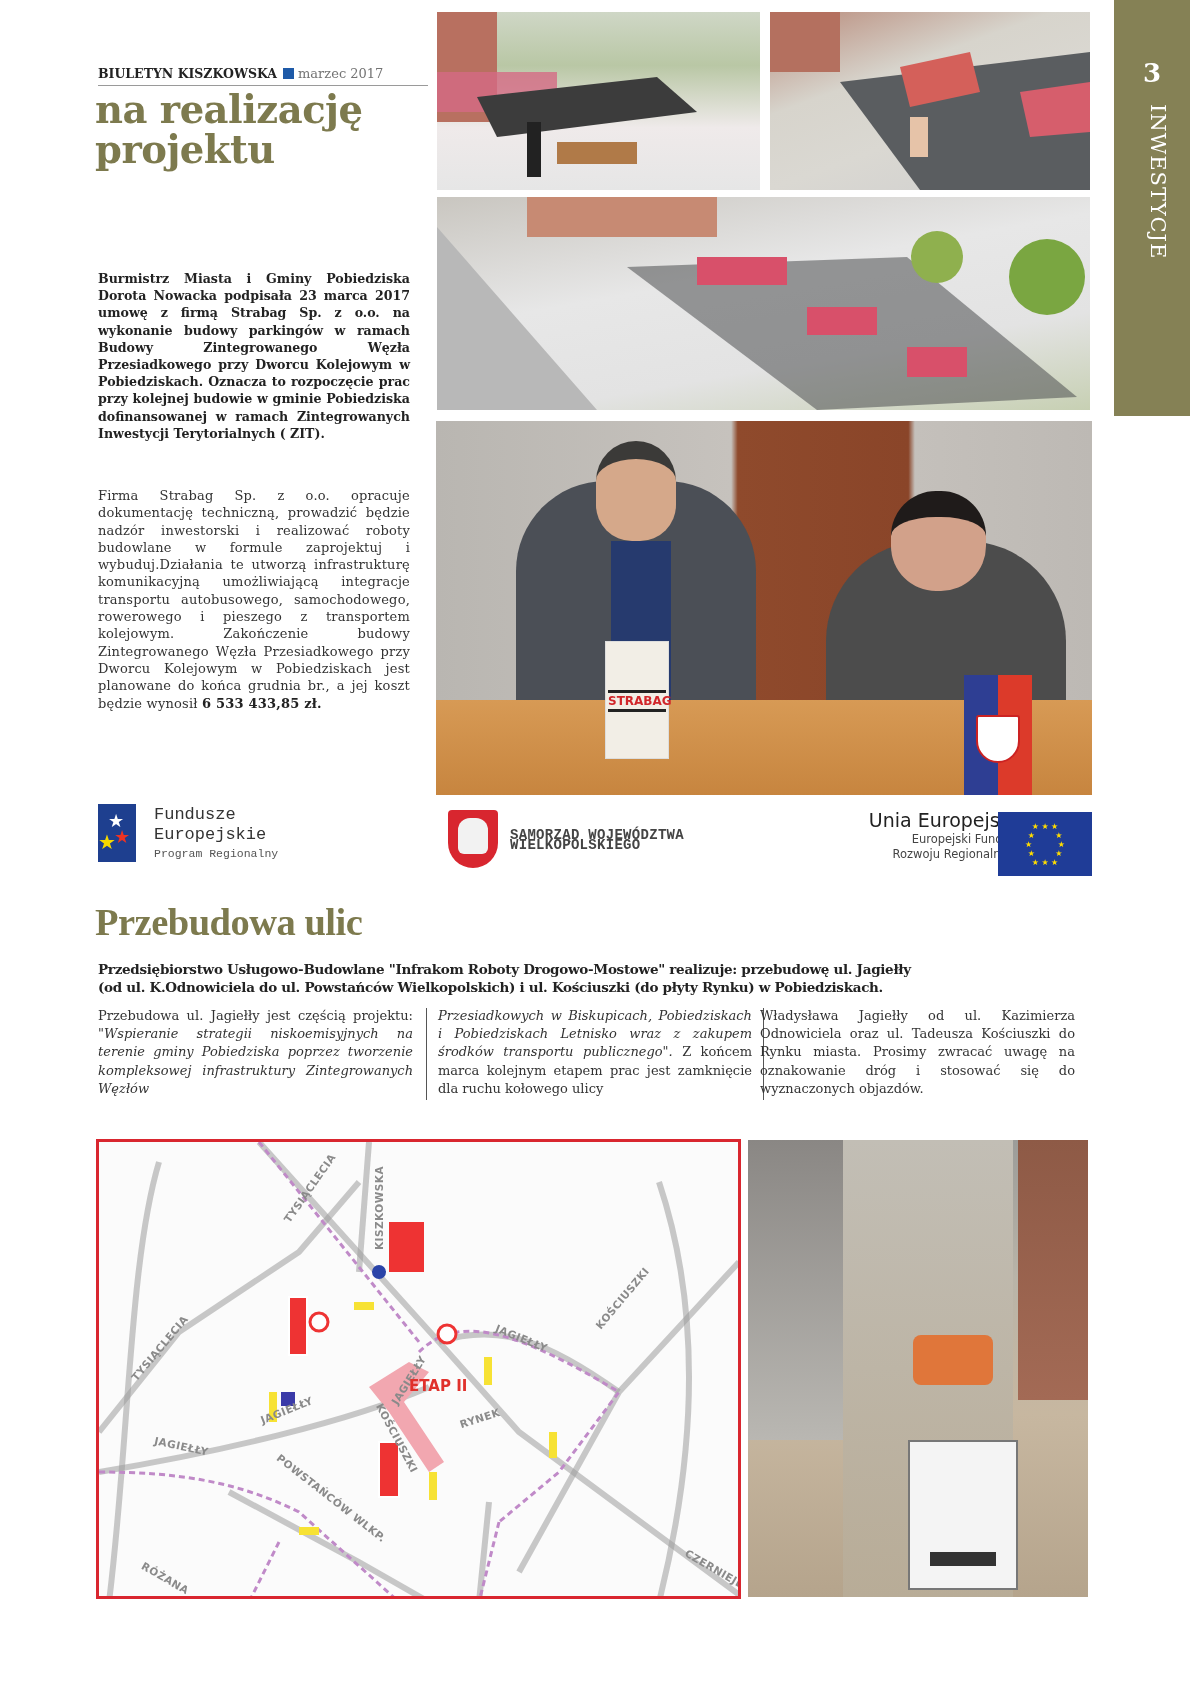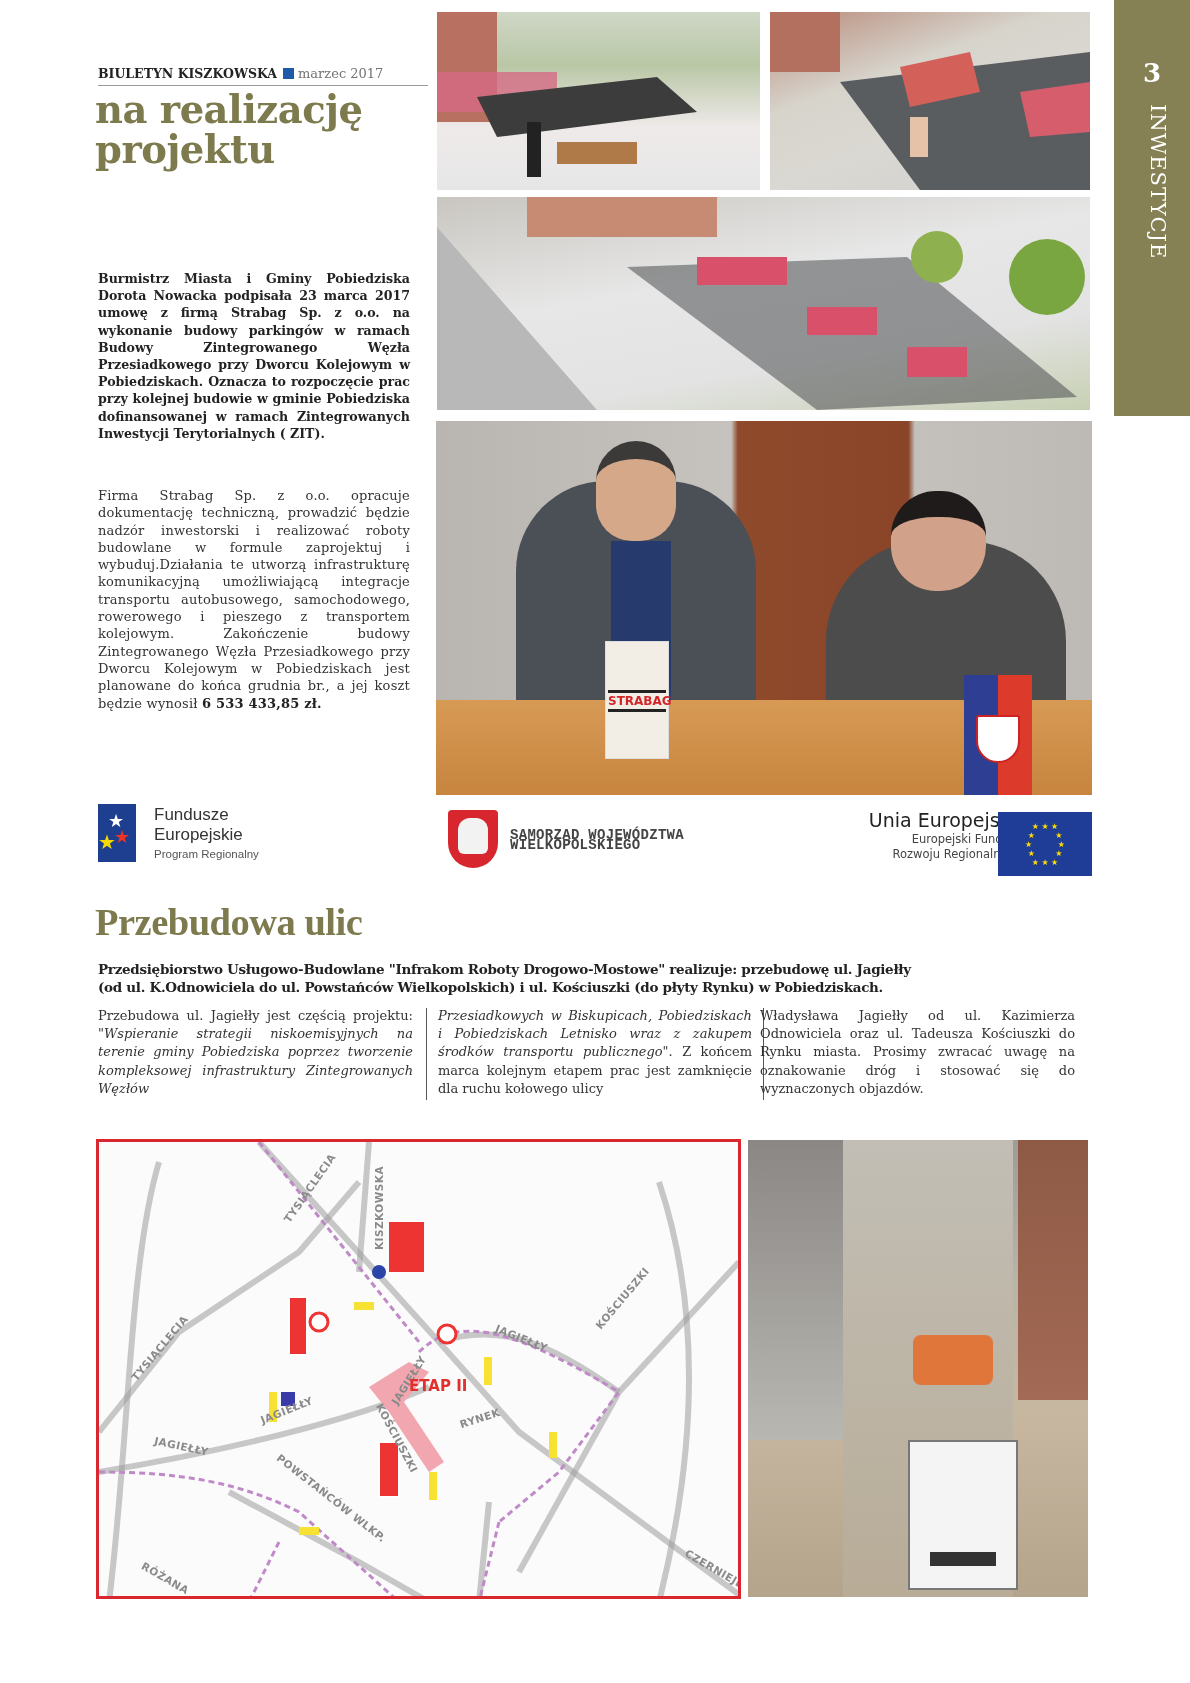--- a/index.html
+++ b/index.html
@@ -38,21 +38,21 @@
   #pennant-strabag span { position: absolute; left: 2px; top: 48px; right: 2px; font-family: "DejaVu Sans", sans-serif; font-weight: bold; font-size: 12px; color: #d1262a; border-top: 3px solid #222; border-bottom: 3px solid #222; text-align: center; padding: 1px 0; }
   #pennant-city { right: 60px; bottom: 0; width: 68px; height: 120px; background: linear-gradient(90deg, #2e3e93 50%, #dc3a2a 50%); }
   #pennant-city .crest { position: absolute; left: 12px; top: 40px; width: 44px; height: 48px; background: #ffffff; border-radius: 3px 3px 22px 22px; border: 2px solid #c22; }
 
   
   #logos { left: 90px; top: 800px; width: 1000px; height: 72px; }
   #fe-logo { left: 8px; top: 4px; width: 38px; height: 58px; background: linear-gradient(135deg, #1e3f8f 55%, #1e3f8f 55%); }
   #fe-logo .star-w { position: absolute; left: 10px; top: 8px; font-size: 18px; color: #fff; line-height: 1; font-family: "DejaVu Sans", sans-serif; }
   #fe-logo .star-y { position: absolute; left: 0; top: 28px; font-size: 20px; color: #f5d900; line-height: 1; font-family: "DejaVu Sans", sans-serif; }
   #fe-logo .star-r { position: absolute; left: 16px; top: 24px; font-size: 18px; color: #e32; line-height: 1; font-family: "DejaVu Sans", sans-serif; }
-  #fe-text { left: 64px; top: 5px; font-family: Liberation Sans, sans-serif; color: #333; }
+  #fe-text { left: 64px; top: 5px; font-family: Liberation Mono, monospace; color: #333; }
   #fe-text .l1, #fe-text .l2 { font-size: 17px; line-height: 20px; }
   #fe-text .l3 { font-size: 11.5px; line-height: 18px; color: #555; }
 
   #wlkp-crest { left: 358px; top: 10px; width: 50px; height: 58px; background: #d8262f; border-radius: 4px 4px 25px 25px; }
   #wlkp-crest .eagle { position: absolute; left: 10px; top: 8px; width: 30px; height: 36px; background: #f2f2f2; border-radius: 12px 12px 6px 6px; }
   #wlkp-text { left: 420px; top: 30px; font-family: Liberation Mono, monospace; font-weight: bold; font-size: 14px; line-height: 10px; color: #444; letter-spacing: 0.3px; }
 
   #ue-text { left: 700px; top: 8px; width: 232px; text-align: right; font-family: "DejaVu Sans", sans-serif; color: #333; }
   #ue-text .t { font-size: 19px; line-height: 24px; color: #222; }
   #ue-text .s { font-size: 11.5px; line-height: 15px; color: #444; }

